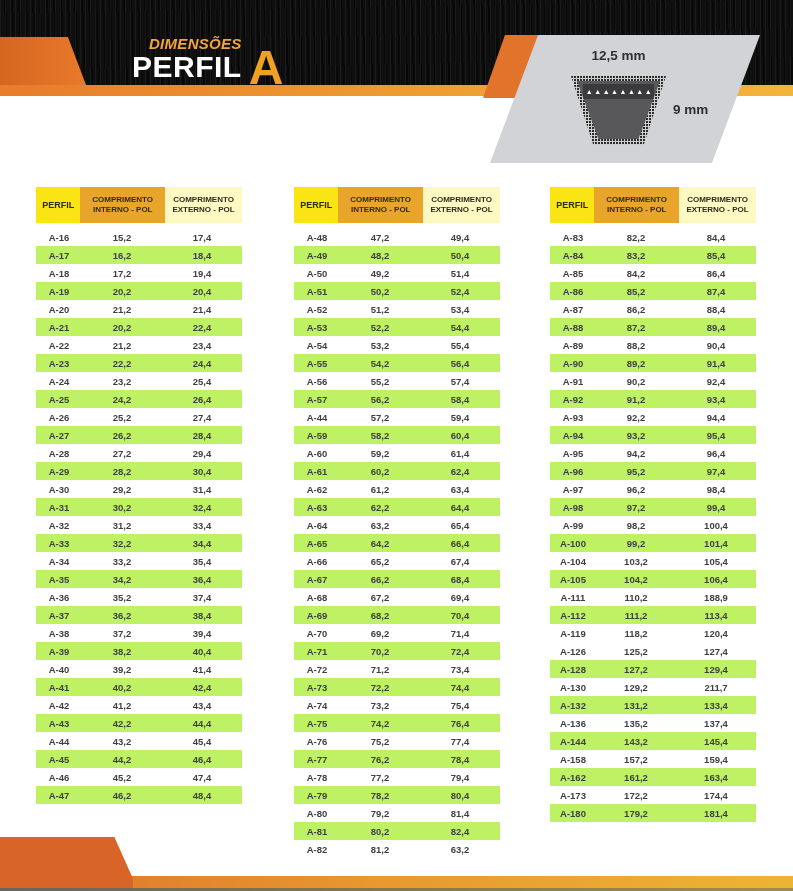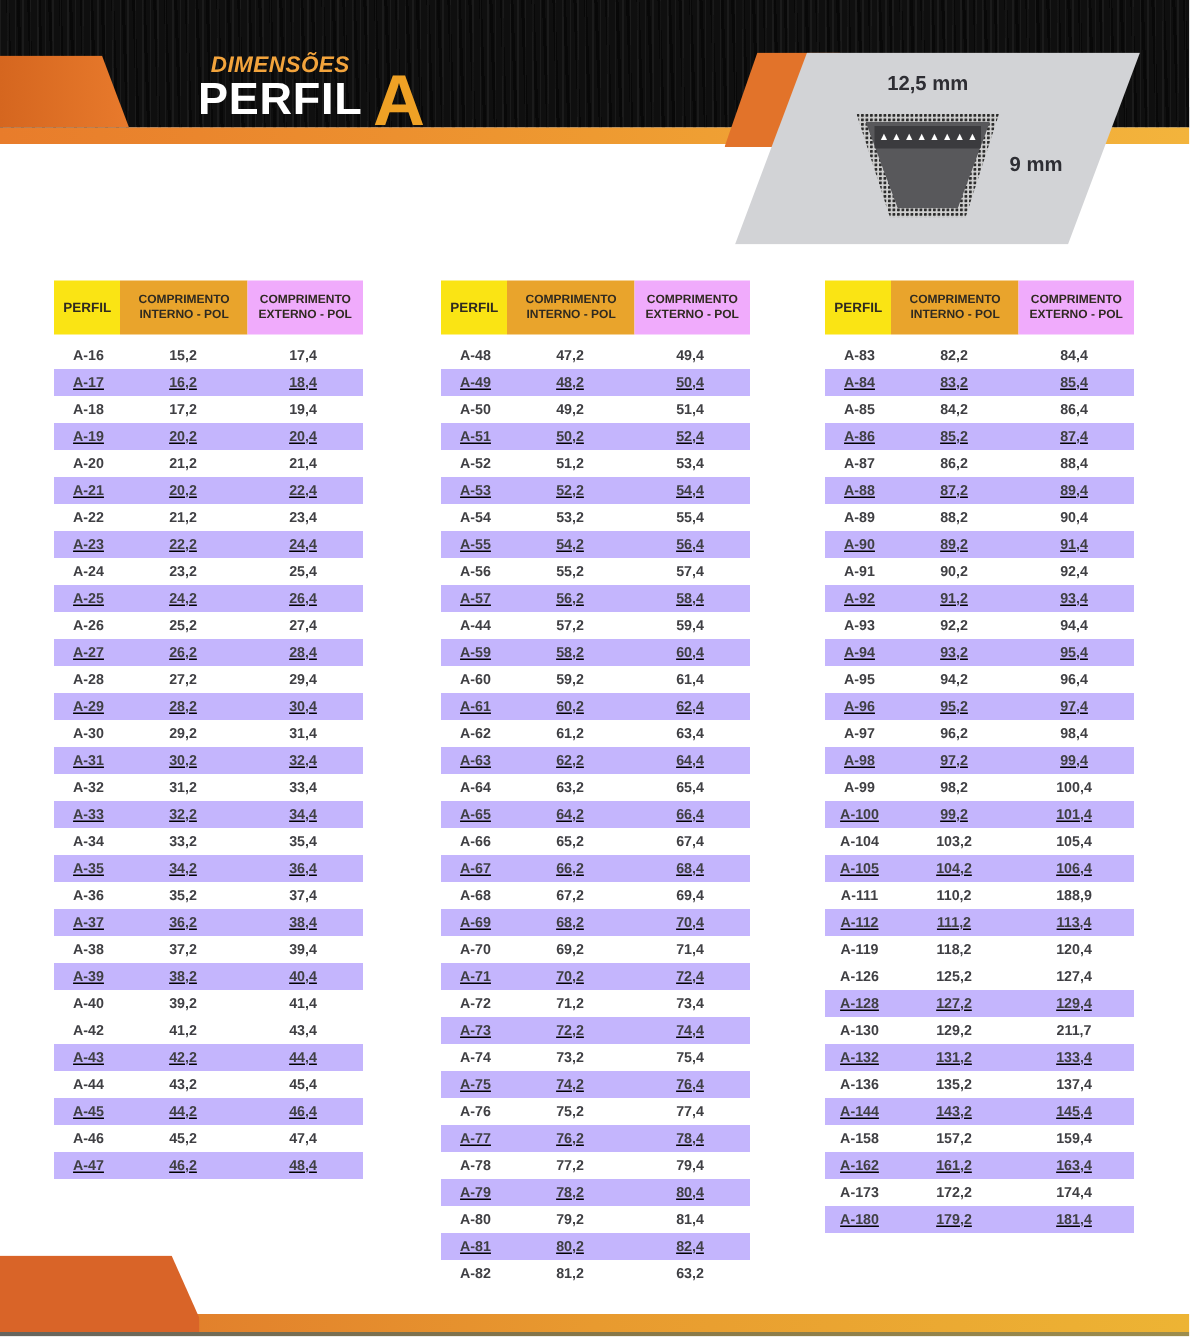--- a/index.html
+++ b/index.html
@@ -17,21 +17,21 @@
   .band-strip{
     position:absolute;top:85px;left:0;width:793px;height:11px;z-index:1;
     background:linear-gradient(90deg,#E87C2B,#EE9A31,#F3B43C);
   }
   .hdr-trap-left{
     position:absolute;top:37px;left:0;width:86px;height:48px;z-index:2;
     background:linear-gradient(90deg,#D5661F,#E87A2C);
     clip-path:polygon(0 0,79% 0,100% 100%,0 100%);
   }
   .title-wrap{position:absolute;top:36px;left:132px;z-index:3;display:flex;align-items:flex-end;gap:7px;}
-  .title-col{display:flex;flex-direction:column;align-items:center;}
+  .title-col{display:flex;flex-direction:column;align-items:flex-end;}
   .kicker{font-size:15px;font-style:italic;font-weight:800;color:#F3A43C;letter-spacing:.3px;line-height:1.1;}
   .big-title{font-size:30px;font-weight:900;color:#ffffff;letter-spacing:.5px;line-height:.95;}
   .title-letter{font-size:48px;font-weight:900;color:#EFA125;line-height:.72;margin-bottom:-5px;}
   .pgram-orange{
     position:absolute;top:35px;left:483px;width:77px;height:63px;z-index:2;background:#E2732A;
     clip-path:polygon(28.5% 0,100% 0,71.5% 100%,0 100%);
   }
   .pgram-gray{
     position:absolute;top:35px;left:490px;width:270px;height:128px;z-index:2;background:#D2D3D6;
     clip-path:polygon(17.8% 0,100% 0,82.2% 100%,0 100%);
@@ -57,23 +57,23 @@
   .label-right{top:102px;left:673px;}
   
   .tables{position:absolute;top:187px;left:0;width:793px;height:675px;z-index:1;}
   .data-table{position:absolute;top:0;width:206px;}
   .t0{left:36px;} .t1{left:294px;} .t2{left:550px;}
   .thead{display:flex;height:36px;margin-bottom:5px;}
   .hc{display:flex;align-items:center;justify-content:center;text-align:center;
       font-weight:700;color:#2F2A20;box-sizing:border-box;padding:0 4px;line-height:1.2;}
   .hc1{width:46px;font-size:9px;background:#FAE414;}
   .hc2{width:88px;font-size:8px;background:#E9A42C;}
-  .hc3{width:80px;font-size:8px;background:#f0abfc;}
+  .hc3{width:80px;font-size:8px;background:#fef9c3;}
   .trow{display:flex;height:18px;align-items:center;}
-  .trow.alt{background:#c4b5fd;text-decoration:underline;}
+  .trow.alt{background:#bef264;}
   .td{text-align:center;font-size:9.5px;font-weight:700;color:#3F3F43;}
   .td1{width:46px;} .td2{width:80px;} .td3{width:80px;}
   
   .foot-bar{position:absolute;top:876px;left:0;width:793px;height:12px;z-index:1;
     background:linear-gradient(90deg,#DF742A,#E89A2F,#EDB434);}
   .foot-block{position:absolute;top:837px;left:0;width:133px;height:51px;z-index:2;background:#D96428;
     clip-path:polygon(0 0,86% 0,100% 82%,100% 100%,0 100%);}
   .foot-edge{position:absolute;top:888px;left:0;width:793px;height:3px;z-index:1;
     background:linear-gradient(90deg,#66655F,#877748,#9D8D4D);}
 </style>
@@ -231,20 +231,25 @@
         <div class="trow alt">
           <div class="td td1">A-39</div>
           <div class="td td2">38,2</div>
           <div class="td td3">40,4</div>
         </div>
         <div class="trow">
           <div class="td td1">A-40</div>
           <div class="td td2">39,2</div>
           <div class="td td3">41,4</div>
         </div>
+        <div class="trow alt">
+          <div class="td td1">A-41</div>
+          <div class="td td2">40,2</div>
+          <div class="td td3">42,4</div>
+        </div>
         <div class="trow">
           <div class="td td1">A-42</div>
           <div class="td td2">41,2</div>
           <div class="td td3">43,4</div>
         </div>
         <div class="trow alt">
           <div class="td td1">A-43</div>
           <div class="td td2">42,2</div>
           <div class="td td3">44,4</div>
         </div>

